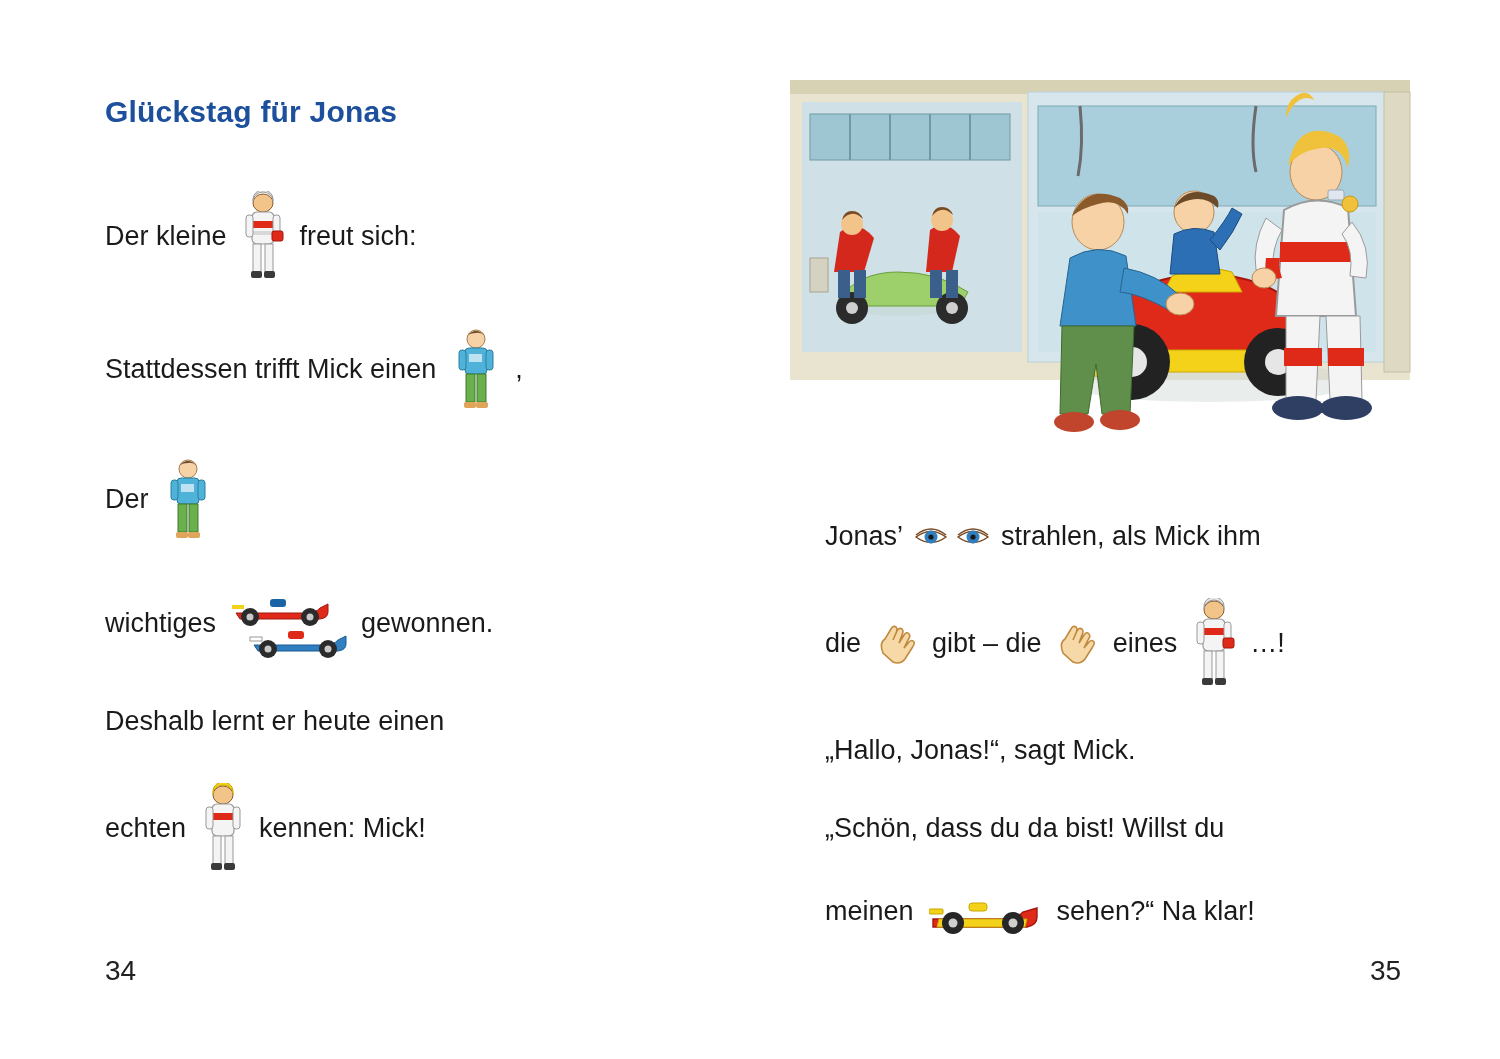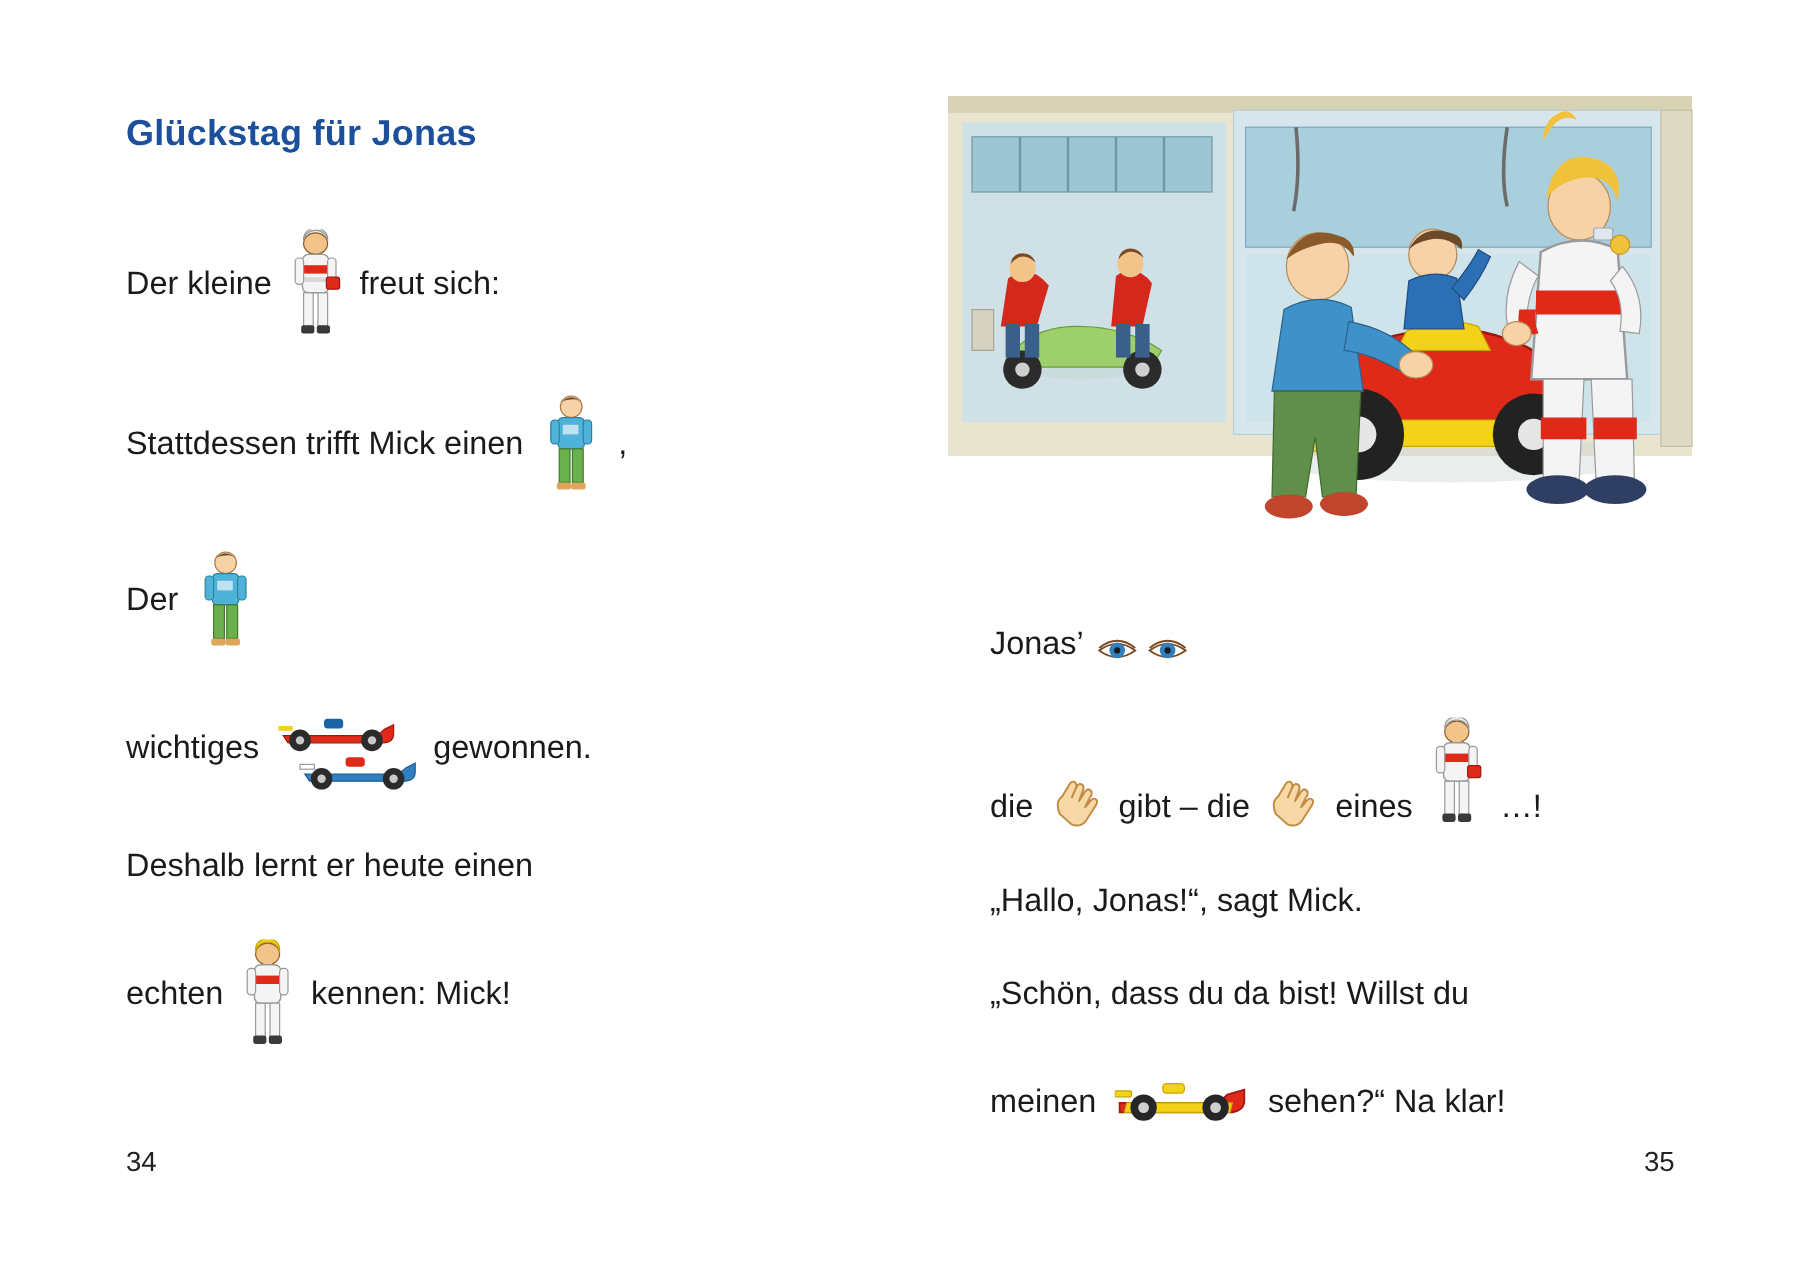--- a/index.html
+++ b/index.html
@@ -10,27 +10,27 @@
 
   
   .left-col{position:absolute;left:105px;top:95px;width:620px;}
   .title{color:#1c4f9c;font-weight:bold;font-size:30px;letter-spacing:.2px;margin:0 0 62px 0;}
 
   .line{font-size:27px;line-height:1.25;margin-bottom:44px;display:flex;align-items:center;flex-wrap:wrap;gap:0px;}
   .line span.t{white-space:pre;}
 
   
   .right-col{position:absolute;left:825px;top:520px;width:600px;}
-  .right-col .line{margin-bottom:44px;align-items:flex-end;}
+  .right-col .line{margin-bottom:44px;}
 
   
   .illus{position:absolute;left:780px;top:62px;width:640px;height:400px;}
 
   
-  .pgnum{position:absolute;font-size:23px;color:#222;}
+  .pgnum{position:absolute;font-size:28px;color:#222;}
   .pgnum.l{left:105px;top:955px;}
   .pgnum.r{left:1370px;top:955px;}
 
   
   .ic{display:inline-block;vertical-align:middle;}
   .ic svg{display:block;}
   .ic-driver{width:46px;height:92px;margin:0 6px;}
   .ic-boy{width:48px;height:86px;margin:0 8px;}
   .ic-kart{width:110px;height:46px;margin:0 8px;}
   .ic-f1a{width:118px;height:74px;margin:0 6px;}
@@ -274,20 +274,21 @@
         </svg>
       </span>
       <span class="ic ic-eye">
         <svg viewBox="0 0 34 24">
           <path d="M2 12 q15 -11 30 0 q-15 11 -30 0z" fill="#ffffff" stroke="#7a4a22" stroke-width="1.5"></path>
           <circle cx="17" cy="12" r="6.5" fill="#2f7fc1"></circle>
           <circle cx="17" cy="12" r="2.6" fill="#1a1a1a"></circle>
           <path d="M2 10 q15 -12 30 0" fill="none" stroke="#7a4a22" stroke-width="1.5"></path>
         </svg>
       </span>
+      <span class="t"> strahlen, als Mick ihm</span>
     </div>
 
     <div class="line">
       <span class="t">die </span>
       <span class="ic ic-hand">
         <svg viewBox="0 0 44 42">
           <path d="M8 30 q-4 -10 2 -14 l6 -10 q2 -4 5 -2 q2 2 0 6 l-3 7 l4 -9 q2 -4 5 -2 q2 2 0 6 l-3 8 l5 -8 q3 -4 5 -1 q2 2 -1 6 l-4 8 l5 -6 q3 -3 5 0 q1 2 -2 6 l-7 11 q-5 6 -12 3 z" fill="#f7d9a8" stroke="#c08a3e" stroke-width="1.6"></path>
         </svg>
       </span>
       <span class="t"> gibt – die </span>

